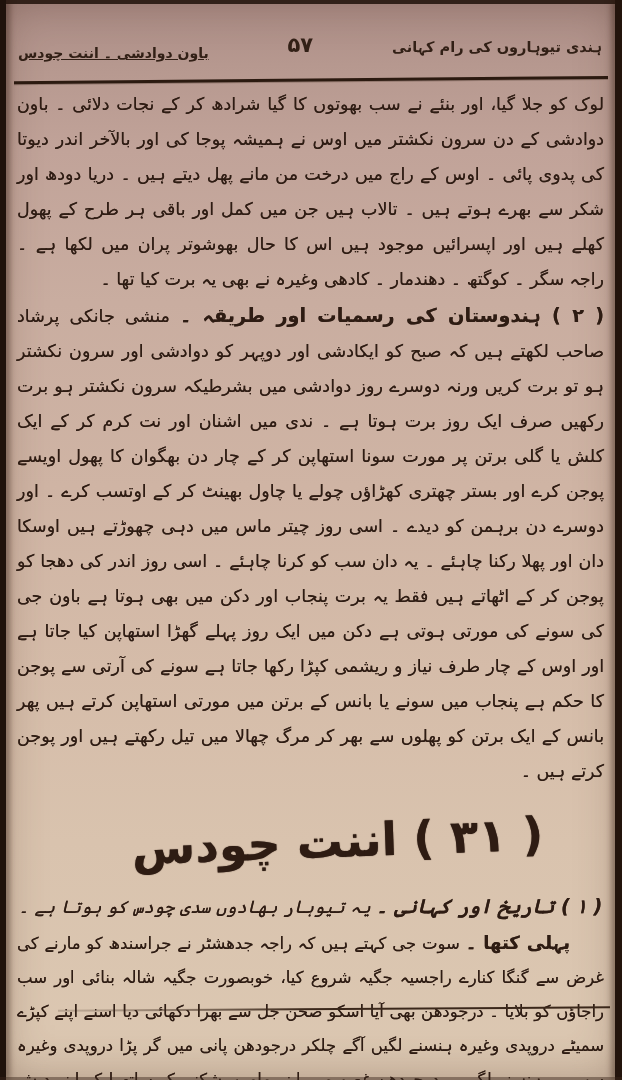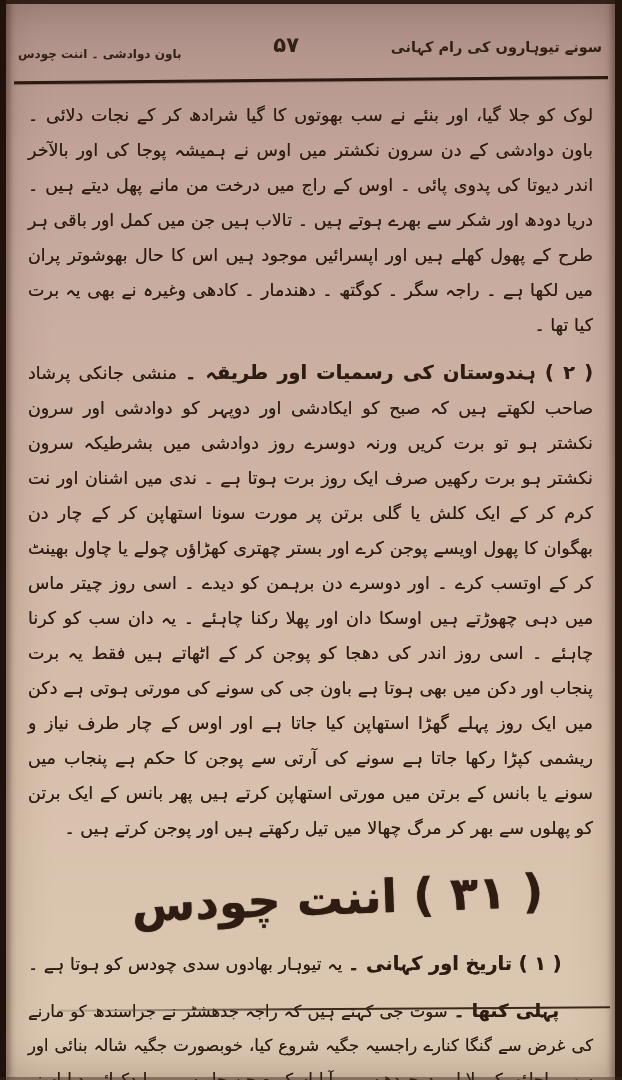--- a/index.html
+++ b/index.html
@@ -23,37 +23,37 @@
 
   .page-content{position:absolute;inset:0;direction:rtl;}
 
   .header{
     position:absolute;top:20px;right:20px;left:18px;
     display:flex;justify-content:space-between;align-items:flex-end;
     font-weight:bold;font-size:14.5px;color:#322016;
   }
   .h-book{transform:translateY(-6px);}
   .h-num{font-size:21px;letter-spacing:1px;transform:translateY(-4px);margin-top:17px;}
-  .h-chapter{font-size:12px;}
+  .h-chapter{font-size:14px;text-decoration:underline;}
 
   .header-rule{
     position:absolute;top:76px;left:14px;right:14px;height:2.5px;
     background:#2b1a10;transform:rotate(-0.5deg);transform-origin:right center;
     box-shadow:0 1px 0 rgba(43,26,16,.25);
   }
 
   .body-text{
     position:absolute;top:86px;right:17px;left:16px;
     text-align:justify;
     font-size:17.5px;line-height:35px;
     text-shadow:0 0 .5px rgba(46,28,19,.8);
   }
-  .para{margin:12px;}
+  .para{margin:1px;}
   .lead{font-weight:bold;font-size:1.1em;}
-  .para-short{text-align:left;}
+  .para-short{text-align:center;font-style:italic;}
   .para-indent{text-indent:34px;}
   .para-small{font-size:16.5px;line-height:34px;}
 
   .section-heading{
     margin:22px 0 18px 0;
     text-align:center;
     font-size:46px;line-height:60px;font-weight:bold;
     transform:translateX(27px) rotate(-2deg);
     text-shadow:0 0 1px rgba(46,28,19,.9);
   }
@@ -70,21 +70,21 @@
 
 <div class="scan">
   <div class="edge edge-top"></div>
   <div class="edge edge-left"></div>
   <div class="edge edge-right"></div>
   <div class="edge edge-bottom"></div>
 
   <div class="page-content">
 
     <div class="header">
-      <span class="h-book">سونے تیوہاروں کی رام کہانی</span>
+      <span class="h-book">ہندی تیوہاروں کی رام کہانی</span>
       <span class="h-num">۵۷</span>
       <span class="h-chapter">باون دوادشی ۔ اننت چودس</span>
     </div>
 
     <div class="header-rule"></div>
 
     <div class="body-text">
       <p class="para"><span>لوک کو جلا گیا، اور بنئے نے سب بھوتوں کا گیا شرادھ کر کے نجات دلائی ۔ باون دوادشی کے دن سرون نکشتر میں اوس نے ہمیشہ پوجا کی اور بالآخر اندر دیوتا کی پدوی پائی ۔ اوس کے راج میں درخت من مانے پھل دیتے ہیں ۔ دریا دودھ اور شکر سے بھرے ہوتے ہیں ۔ تالاب ہیں جن میں کمل اور باقی ہر طرح کے پھول کھلے ہیں اور اپسرائیں موجود ہیں اس کا حال بھوشوتر پران میں لکھا ہے ۔ راجہ سگر ۔ کوگتھ ۔ دھندمار ۔ کادھی وغیرہ نے بھی یہ برت کیا تھا ۔</span></p>
 
       <p class="para"><span class="lead">( ۲ ) ہندوستان کی رسمیات اور طریقہ ۔</span> <span>منشی جانکی پرشاد صاحب لکھتے ہیں کہ صبح کو ایکادشی اور دوپہر کو دوادشی اور سرون نکشتر ہو تو برت کریں ورنہ دوسرے روز دوادشی میں بشرطیکہ سرون نکشتر ہو برت رکھیں صرف ایک روز برت ہوتا ہے ۔ ندی میں اشنان اور نت کرم کر کے ایک کلش یا گلی برتن پر مورت سونا استھاپن کر کے چار دن بھگوان کا پھول اویسے پوجن کرے اور بستر چھتری کھڑاؤں چولے یا چاول بھینٹ کر کے اوتسب کرے ۔ اور دوسرے دن برہمن کو دیدے ۔ اسی روز چیتر ماس میں دہی چھوڑتے ہیں اوسکا دان اور پھلا رکنا چاہئے ۔ یہ دان سب کو کرنا چاہئے ۔ اسی روز اندر کی دھجا کو پوجن کر کے اٹھاتے ہیں فقط یہ برت پنجاب اور دکن میں بھی ہوتا ہے باون جی کی سونے کی مورتی ہوتی ہے دکن میں ایک روز پہلے گھڑا استھاپن کیا جاتا ہے اور اوس کے چار طرف نیاز و ریشمی کپڑا رکھا جاتا ہے سونے کی آرتی سے پوجن کا حکم ہے پنجاب میں سونے یا بانس کے برتن میں مورتی استھاپن کرتے ہیں پھر بانس کے ایک برتن کو پھلوں سے بھر کر مرگ چھالا میں تیل رکھتے ہیں اور پوجن کرتے ہیں ۔</span></p>

